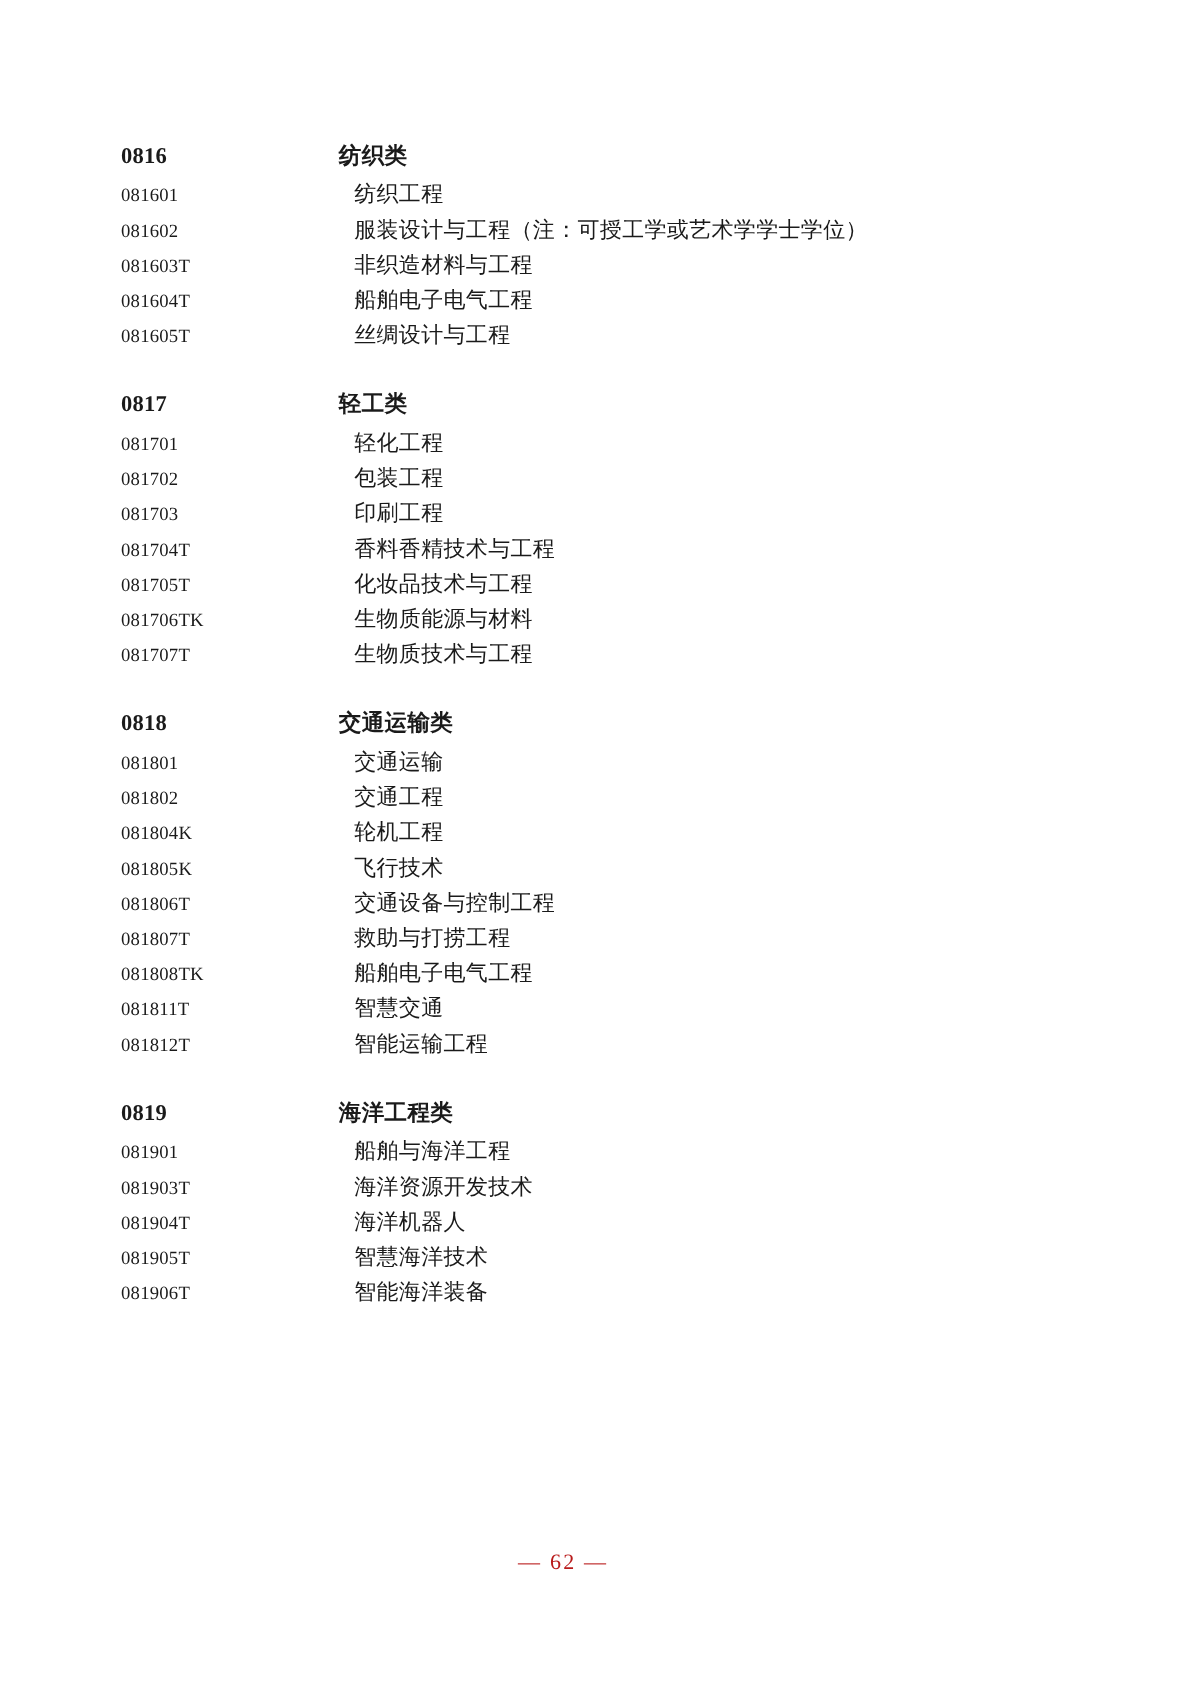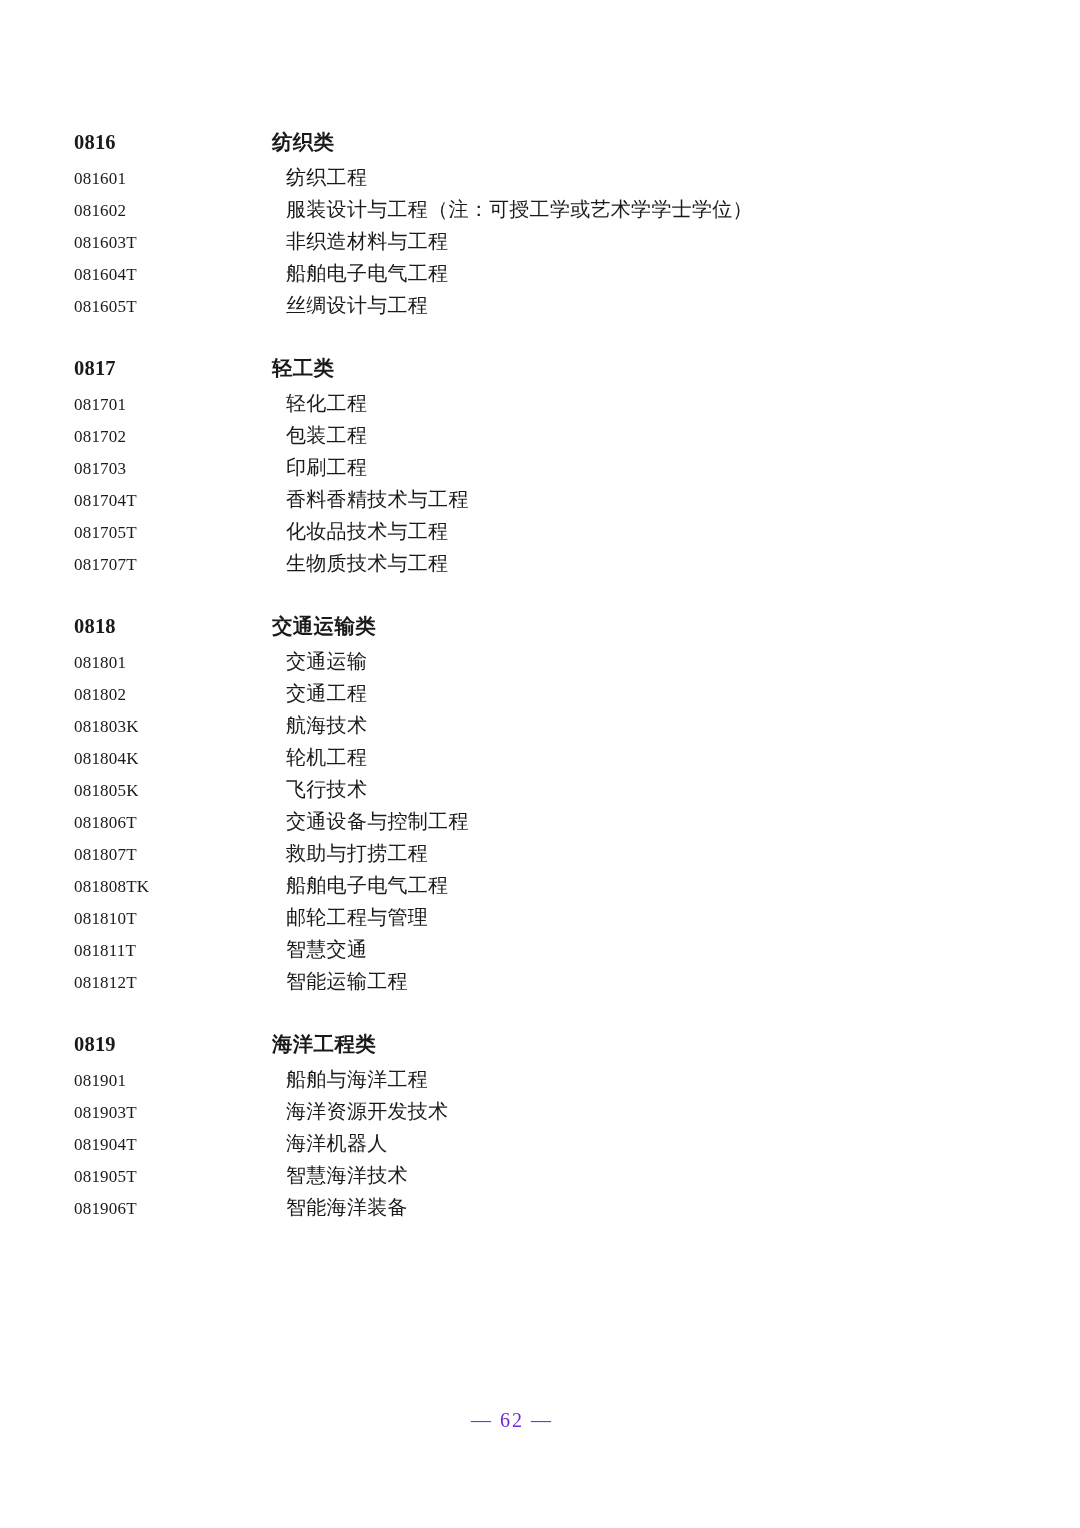--- a/index.html
+++ b/index.html
@@ -15,21 +15,21 @@
     position: relative;
     overflow: hidden;
   }
   .page {
     position: absolute;
     left: 0;
     top: 0;
     width: 1024px;
     height: 1528px;
     box-sizing: border-box;
-    padding: 125px 120px 0 74px;
+    padding: 125px 120px 0 110px;
   }
   .group {
     margin-bottom: 30px;
   }
   .group:last-of-type {
     margin-bottom: 0;
   }
   .row {
     display: flex;
     align-items: baseline;
@@ -67,21 +67,21 @@
     padding-left: 14px;
   }
   .footer {
     position: absolute;
     left: 0;
     right: 0;
     bottom: 96px;
     text-align: center;
     font-size: 20px;
     letter-spacing: 2px;
-    color: #6d28d9;
+    color: #b91c1c;
   }
   .footer .pageno {
     display: inline-block;
   }
 </style>
 </head>
 <body>
 
 <div class="page">
   <div id="groups-container">
@@ -130,64 +130,60 @@
         </div>
         <div class="row major-row">
           <span class="code">081704T</span>
           <span class="name">香料香精技术与工程</span>
         </div>
         <div class="row major-row">
           <span class="code">081705T</span>
           <span class="name">化妆品技术与工程</span>
         </div>
         <div class="row major-row">
+          <span class="code">081706TK</span>
+          <span class="name">生物质能源与材料</span>
+        </div>
+        <div class="row major-row">
           <span class="code">081707T</span>
           <span class="name">生物质技术与工程</span>
         </div>
       </div>
       <div class="group">
         <div class="row group-head">
           <span class="code">0818</span>
           <span class="name">交通运输类</span>
         </div>
         <div class="row major-row">
           <span class="code">081801</span>
           <span class="name">交通运输</span>
         </div>
         <div class="row major-row">
           <span class="code">081802</span>
           <span class="name">交通工程</span>
         </div>
         <div class="row major-row">
-          <span class="code">081803K</span>
-          <span class="name">航海技术</span>
-        </div>
-        <div class="row major-row">
           <span class="code">081804K</span>
           <span class="name">轮机工程</span>
         </div>
         <div class="row major-row">
           <span class="code">081805K</span>
           <span class="name">飞行技术</span>
         </div>
         <div class="row major-row">
           <span class="code">081806T</span>
           <span class="name">交通设备与控制工程</span>
         </div>
         <div class="row major-row">
           <span class="code">081807T</span>
           <span class="name">救助与打捞工程</span>
         </div>
         <div class="row major-row">
           <span class="code">081808TK</span>
           <span class="name">船舶电子电气工程</span>
-        </div>
-        <div class="row major-row">
-          <span class="code">081810T</span>
-          <span class="name">邮轮工程与管理</span>
         </div>
         <div class="row major-row">
           <span class="code">081811T</span>
           <span class="name">智慧交通</span>
         </div>
         <div class="row major-row">
           <span class="code">081812T</span>
           <span class="name">智能运输工程</span>
         </div>
       </div>

